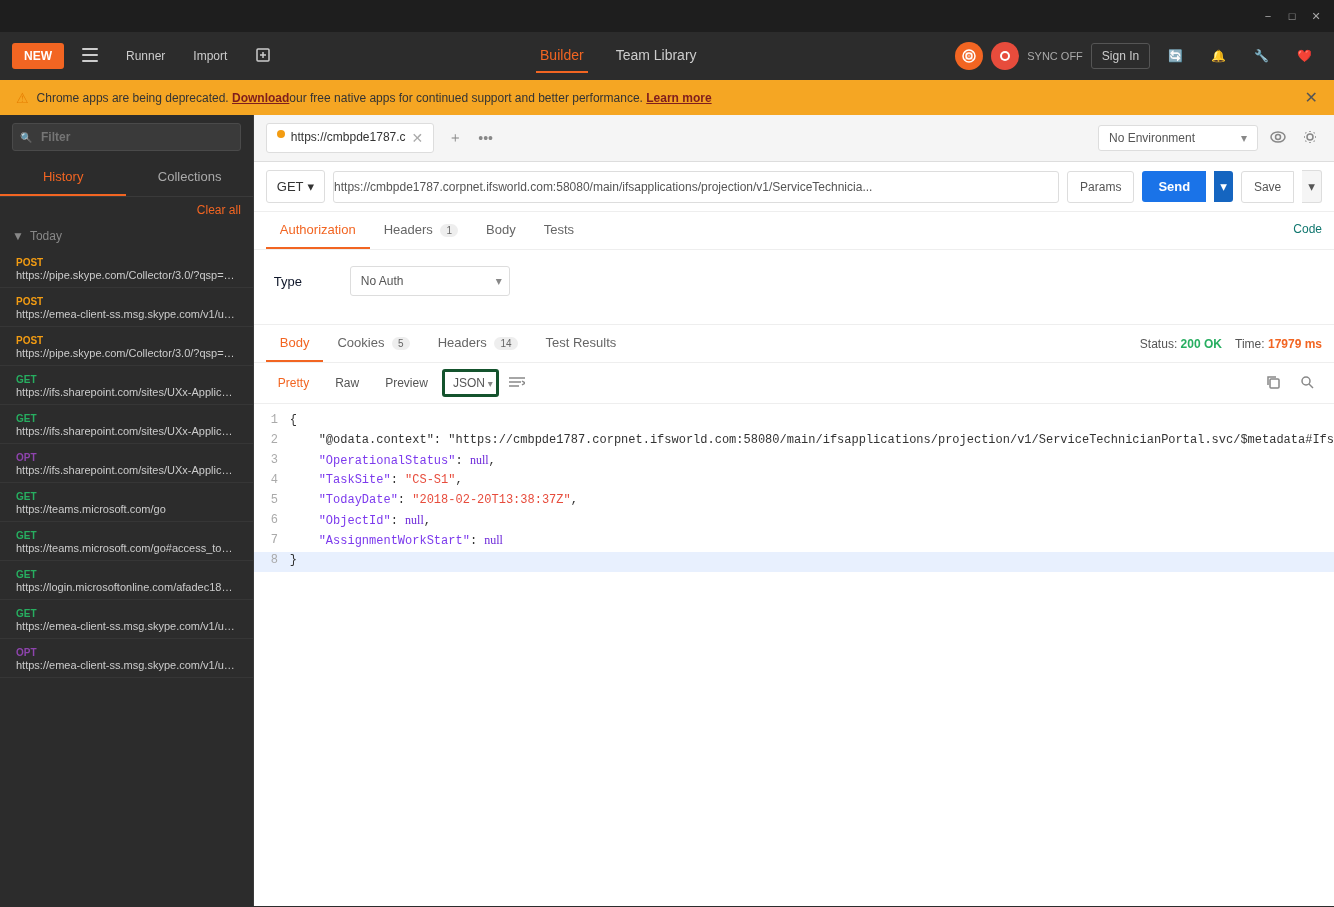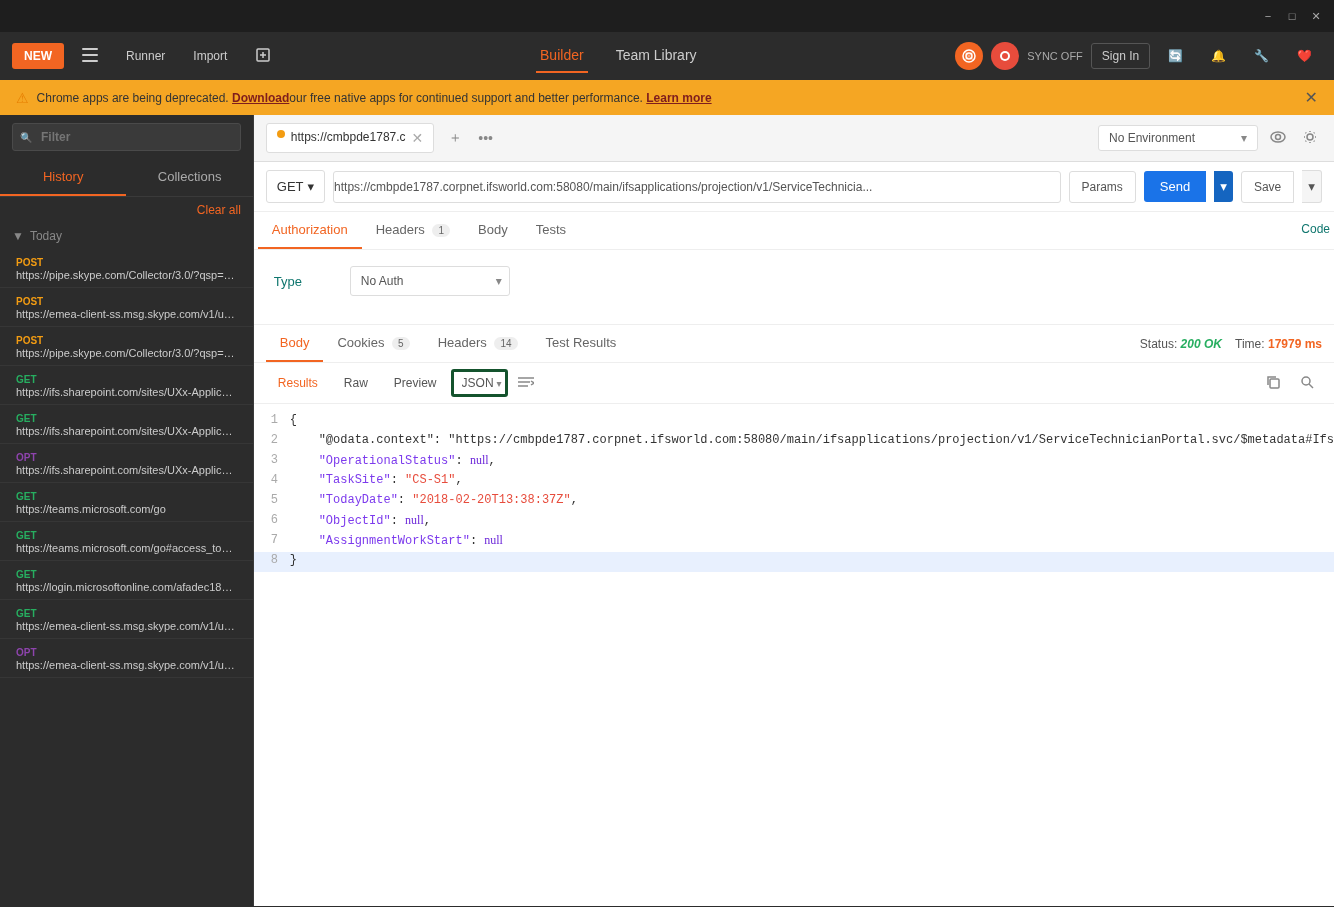--- a/index.html
+++ b/index.html
@@ -63,47 +63,47 @@
     .tab-actions { display: flex; gap: 4px; }
     .tab-action-btn { background: none; border: none; color: #888; cursor: pointer; padding: 4px 6px; font-size: 14px; }
     .env-selector { margin-left: auto; background: #fff; border: 1px solid #ddd; border-radius: 3px; padding: 5px 10px; font-size: 12px; color: #555; display: flex; align-items: center; gap: 6px; cursor: pointer; min-width: 160px; }
     .env-icon-btn { background: none; border: none; color: #888; cursor: pointer; padding: 4px; font-size: 14px; }
 
     
     .method-url-row { padding: 8px 12px; display: flex; align-items: center; gap: 8px; background: #fff; border-bottom: 1px solid #eee; }
     .method-select { background: #fff; border: 1px solid #ddd; border-radius: 3px; padding: 8px 10px; font-size: 13px; color: #333; cursor: pointer; display: flex; align-items: center; gap: 4px; font-weight: 500; }
     .url-input { flex: 1; border: 1px solid #ddd; border-radius: 3px; padding: 8px 0; font-size: 12px; color: #555; outline: none; }
     .params-btn { background: none; border: 1px solid #ddd; border-radius: 3px; padding: 8px 12px; font-size: 12px; color: #555; cursor: pointer; }
-    .send-btn { background: #1a73e8; color: #fff; border: none; border-radius: 3px 0 0 3px; padding: 8px 16px; font-size: 13px; cursor: pointer; font-weight: 400; }
+    .send-btn { background: #1a73e8; color: #fff; border: none; border-radius: 3px 0 0 3px; padding: 8px 16px; font-size: 13px; cursor: pointer; font-weight: 700; }
     .send-dropdown { background: #1565c0; color: #fff; border: none; border-radius: 0 3px 3px 0; padding: 8px 6px; cursor: pointer; }
     .save-btn { background: #fff; border: 1px solid #ddd; border-radius: 3px 0 0 3px; padding: 8px 12px; font-size: 12px; color: #555; cursor: pointer; }
     .save-dropdown { background: #f5f5f5; border: 1px solid #ddd; border-left: none; border-radius: 0 3px 3px 0; padding: 8px 6px; cursor: pointer; color: #555; }
 
     
-    .req-tabs { display: flex; border-bottom: 1px solid #eee; padding: 0 4px; background: #fff; }
+    .req-tabs { display: flex; border-bottom: 1px solid #eee; padding: 0 12px; background: #fff; }
     .req-tab { padding: 10px 14px; font-size: 13px; color: #666; cursor: pointer; border-bottom: 2px solid transparent; }
     .req-tab.active { color: #f26522; border-bottom: 2px solid #f26522; }
     .req-tab-badge { background: #eee; border-radius: 10px; padding: 1px 6px; font-size: 10px; color: #666; margin-left: 4px; }
     .code-link { margin-left: auto; color: #0f766e; font-size: 12px; cursor: pointer; padding: 10px 0; }
 
     
     .auth-section { padding: 16px 20px; background: #fff; }
     .auth-type-row { display: flex; align-items: center; gap: 16px; margin-bottom: 12px; }
-    .auth-label { font-size: 13px; color: #0f766e; width: 60px; }
+    .auth-label { font-size: 13px; color: #0f172a; width: 60px; }
     .auth-select { background: #fff; border: 1px solid #ddd; border-radius: 3px; padding: 7px 30px 7px 10px; font-size: 12px; color: #555; cursor: pointer; appearance: none; min-width: 160px; }
     .select-wrap { position: relative; display: inline-block; }
     .select-wrap::after { content: '▾'; position: absolute; right: 8px; top: 50%; transform: translateY(-50%); color: #888; pointer-events: none; }
 
     
     .response-section { flex: 1; display: flex; flex-direction: column; background: #fff; }
     .resp-tabs-row { display: flex; align-items: center; padding: 0 12px; border-bottom: 1px solid #eee; border-top: 1px solid #eee; }
     .resp-tab { padding: 10px 14px; font-size: 13px; color: #666; cursor: pointer; border-bottom: 2px solid transparent; }
     .resp-tab.active { color: #f26522; border-bottom: 2px solid #f26522; }
     .resp-status { margin-left: auto; font-size: 12px; color: #555; }
-    .resp-status .status-ok { color: #27ae60; font-weight: bold; font-style: italic; }
+    .resp-status .status-ok { color: #27ae60; font-weight: bold; }
     .resp-status .time-val { color: #f26522; font-weight: bold; }
 
     
     .body-toolbar { display: flex; align-items: center; padding: 6px 12px; border-bottom: 1px solid #eee; gap: 2px; background: #fff; }
     .body-btn { padding: 5px 12px; font-size: 12px; border: none; background: none; color: #555; cursor: pointer; border-radius: 3px; }
     .body-btn.active { color: #f26522; font-weight: 500; }
     .json-select { background: #fff; border: 3px solid #14532d; border-radius: 3px; padding: 4px 10px 4px 8px; font-size: 12px; color: #555; appearance: none; cursor: pointer; }
     .json-wrap { position: relative; display: inline-block; }
     .json-wrap::after { content: '▾'; position: absolute; right: 6px; top: 50%; transform: translateY(-50%); color: #888; pointer-events: none; font-size: 10px; }
     .body-icon-btn { background: none; border: none; color: #888; cursor: pointer; padding: 5px 8px; font-size: 14px; }
@@ -320,21 +320,21 @@
         <div class="resp-status">
           <span>Status:</span>
           <span class="status-ok">200 OK</span>
           &nbsp;&nbsp;
           <span>Time:</span>
           <span class="time-val">17979 ms</span>
         </div>
       </div>
 
       <div class="body-toolbar">
-        <button class="body-btn active">Results</button>
+        <button class="body-btn active">Pretty</button>
         <button class="body-btn">Raw</button>
         <button class="body-btn">Preview</button>
         <div class="json-wrap">
           <select class="json-select">
             <option>JSON</option>
             <option>XML</option>
             <option>HTML</option>
             <option>Text</option>
           </select>
         </div>

